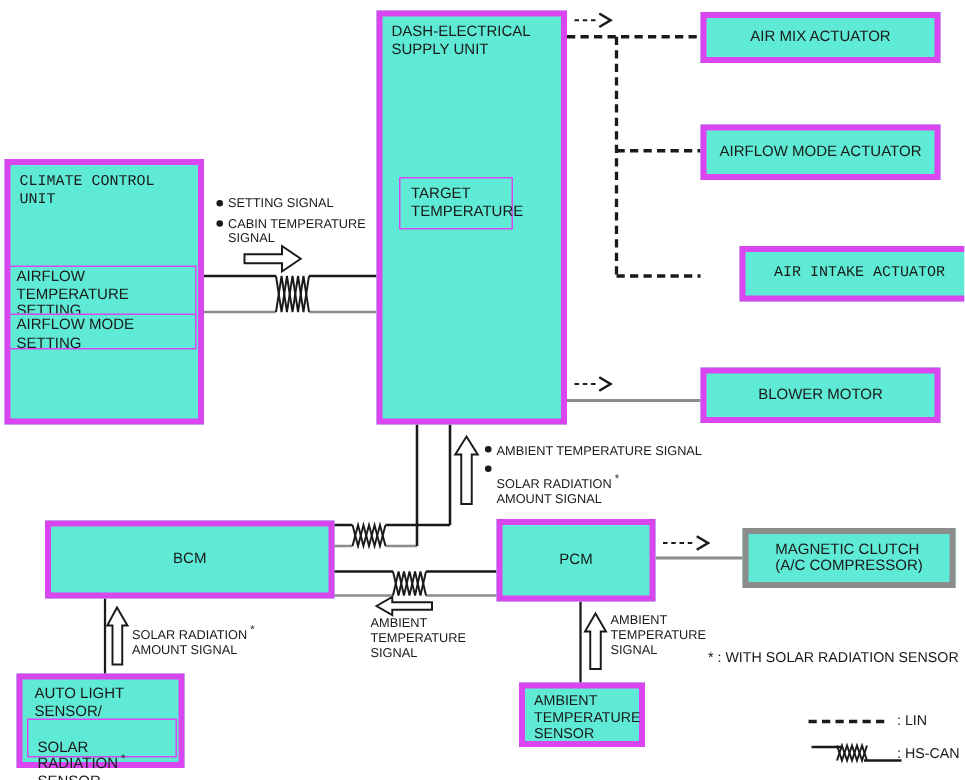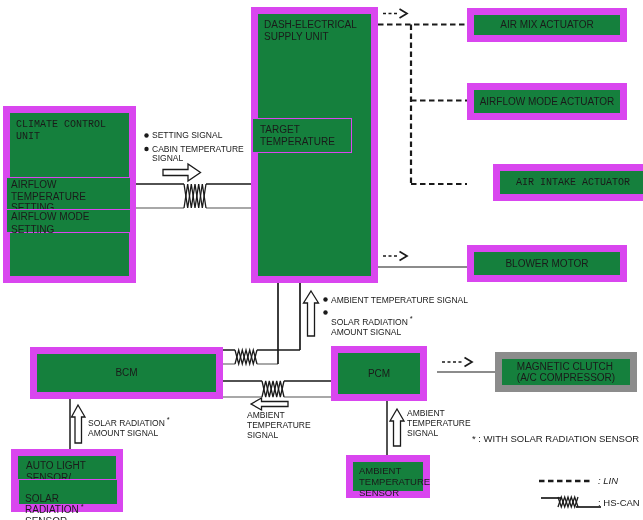--- a/index.html
+++ b/index.html
@@ -2,21 +2,21 @@
 <html><head>
 <meta charset="utf-8">
 <style>
   html,body { margin:0; padding:0; background:#ffffff; }
   .stage {
     position:relative; width:643px; height:520px; background:#ffffff;
     font-family:"Liberation Sans", sans-serif; color:#1a1a1a;
     overflow:hidden;
   }
   .wires { position:absolute; left:0; top:0; width:643px; height:520px; }
-  .box { position:absolute; box-sizing:border-box; border:7px solid #d946ef; background:#15803d; }
+  .box { position:absolute; box-sizing:border-box; border:4px solid #d946ef; background:#5eead4; }
   .box.inner { border-width:1.5px; }
   .box.gray { border-color:#8c8c8c; }
   .lbl { font-size:10px; line-height:11.5px; white-space:pre-line; }
   .center { display:flex; align-items:center; justify-content:center; text-align:center; }
   .sig { position:absolute; font-size:8.5px; line-height:9.8px; white-space:pre-line; }
   .blk { display:block; }
   sup.ast { font-size:7.5px; line-height:0; margin-left:2px; }
   .legendtxt { position:absolute; font-size:9.5px; line-height:11px; white-space:pre; }
 </style>
 </head>
@@ -116,21 +116,21 @@
 
   <div class="box inner" style="left:6px; top:209px; width:125px; height:24px;">
     <div class="lbl" style="padding:0 0 0 4px; line-height:13px;">AIRFLOW MODE SETTING</div>
   </div>
 
   <div class="box" style="left:251px; top:7px; width:127px; height:276px;">
     <div class="lbl" style="padding:5px 0 0 6px;">DASH-ELECTRICAL
 SUPPLY UNIT</div>
   </div>
 
-  <div class="box inner" style="left:252px; top:118px; width:100px; height:35px;">
+  <div class="box inner" style="left:266px; top:118px; width:76px; height:35px;">
     <div class="lbl" style="padding:5px 0 0 7px;">TARGET
 TEMPERATURE</div>
   </div>
 
   <div class="box center" style="left:467px; top:8px; width:160px; height:34px;">
     <div class="lbl">AIR MIX ACTUATOR</div>
   </div>
 
   <div class="box center" style="left:467px; top:83px; width:160px; height:37px;">
     <div class="lbl">AIRFLOW MODE ACTUATOR</div>
@@ -141,21 +141,21 @@
   </div>
 
   <div class="box center" style="left:467px; top:245px; width:160px; height:37px;">
     <div class="lbl">BLOWER MOTOR</div>
   </div>
 
   <div class="box center" style="left:30px; top:347px; width:193px; height:52px;">
     <div class="lbl">BCM</div>
   </div>
 
-  <div class="box center" style="left:331px; top:346px; width:96px; height:55px;">
+  <div class="box center" style="left:331px; top:346px; width:106px; height:55px;">
     <div class="lbl">PCM</div>
   </div>
 
   <div class="box gray center" style="left:495px; top:352px; width:142px; height:40px;">
     <div class="lbl" style="text-align:left;">MAGNETIC CLUTCH
 (A/C COMPRESSOR)</div>
   </div>
 
   <div class="box" style="left:11px; top:449px; width:112px; height:63px;">
     <div class="lbl" style="padding:4px 0 0 8px;">AUTO LIGHT SENSOR/
@@ -195,17 +195,17 @@
   <div class="sig" style="left:247px; top:411px;">AMBIENT
 TEMPERATURE
 SIGNAL</div>
 
   <div class="sig" style="left:407px; top:409px;">AMBIENT
 TEMPERATURE
 SIGNAL</div>
 
   <div class="legendtxt" style="left:472px; top:433px;">* : WITH SOLAR RADIATION SENSOR</div>
 
-  <div class="legendtxt" style="left:598px; top:475px;font-style:italic;">: LIN</div>
+  <div class="legendtxt" style="left:598px; top:475px;">: LIN</div>
 
   <div class="legendtxt" style="left:598px; top:497px;">: HS-CAN</div>
 
 </div>
 
 </body></html>

